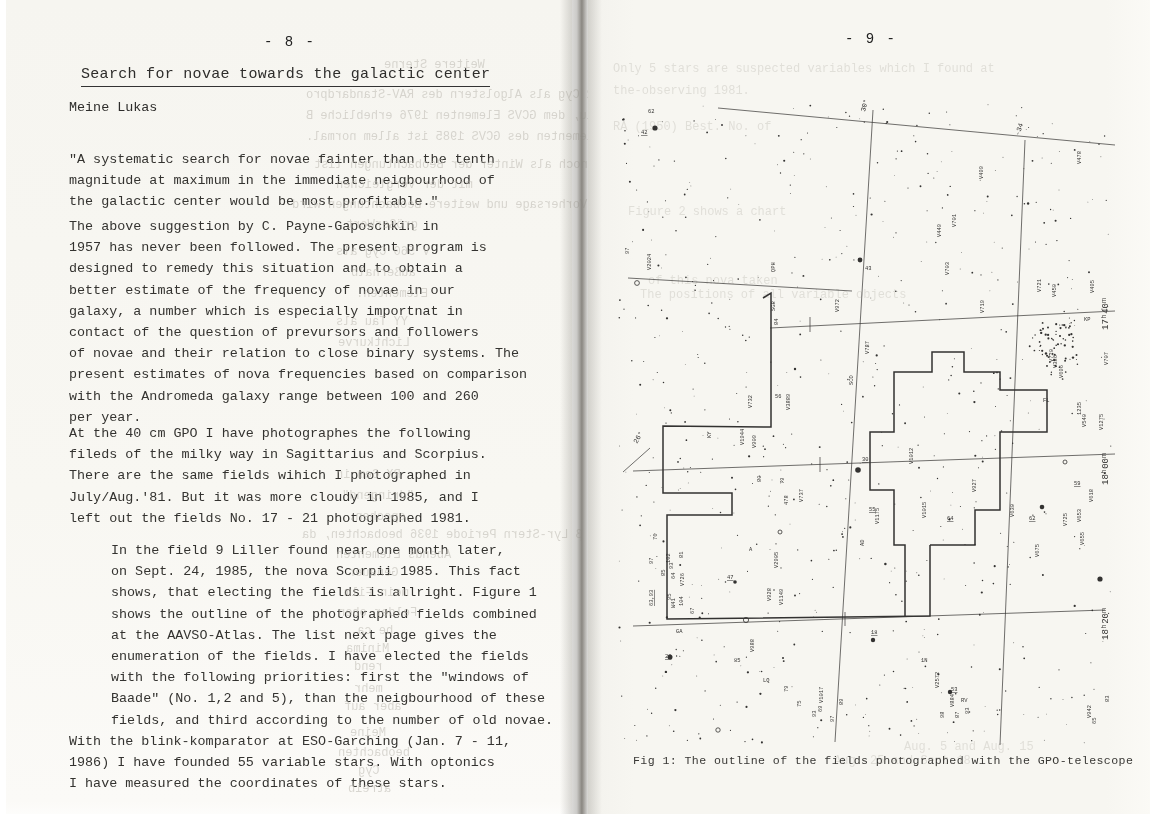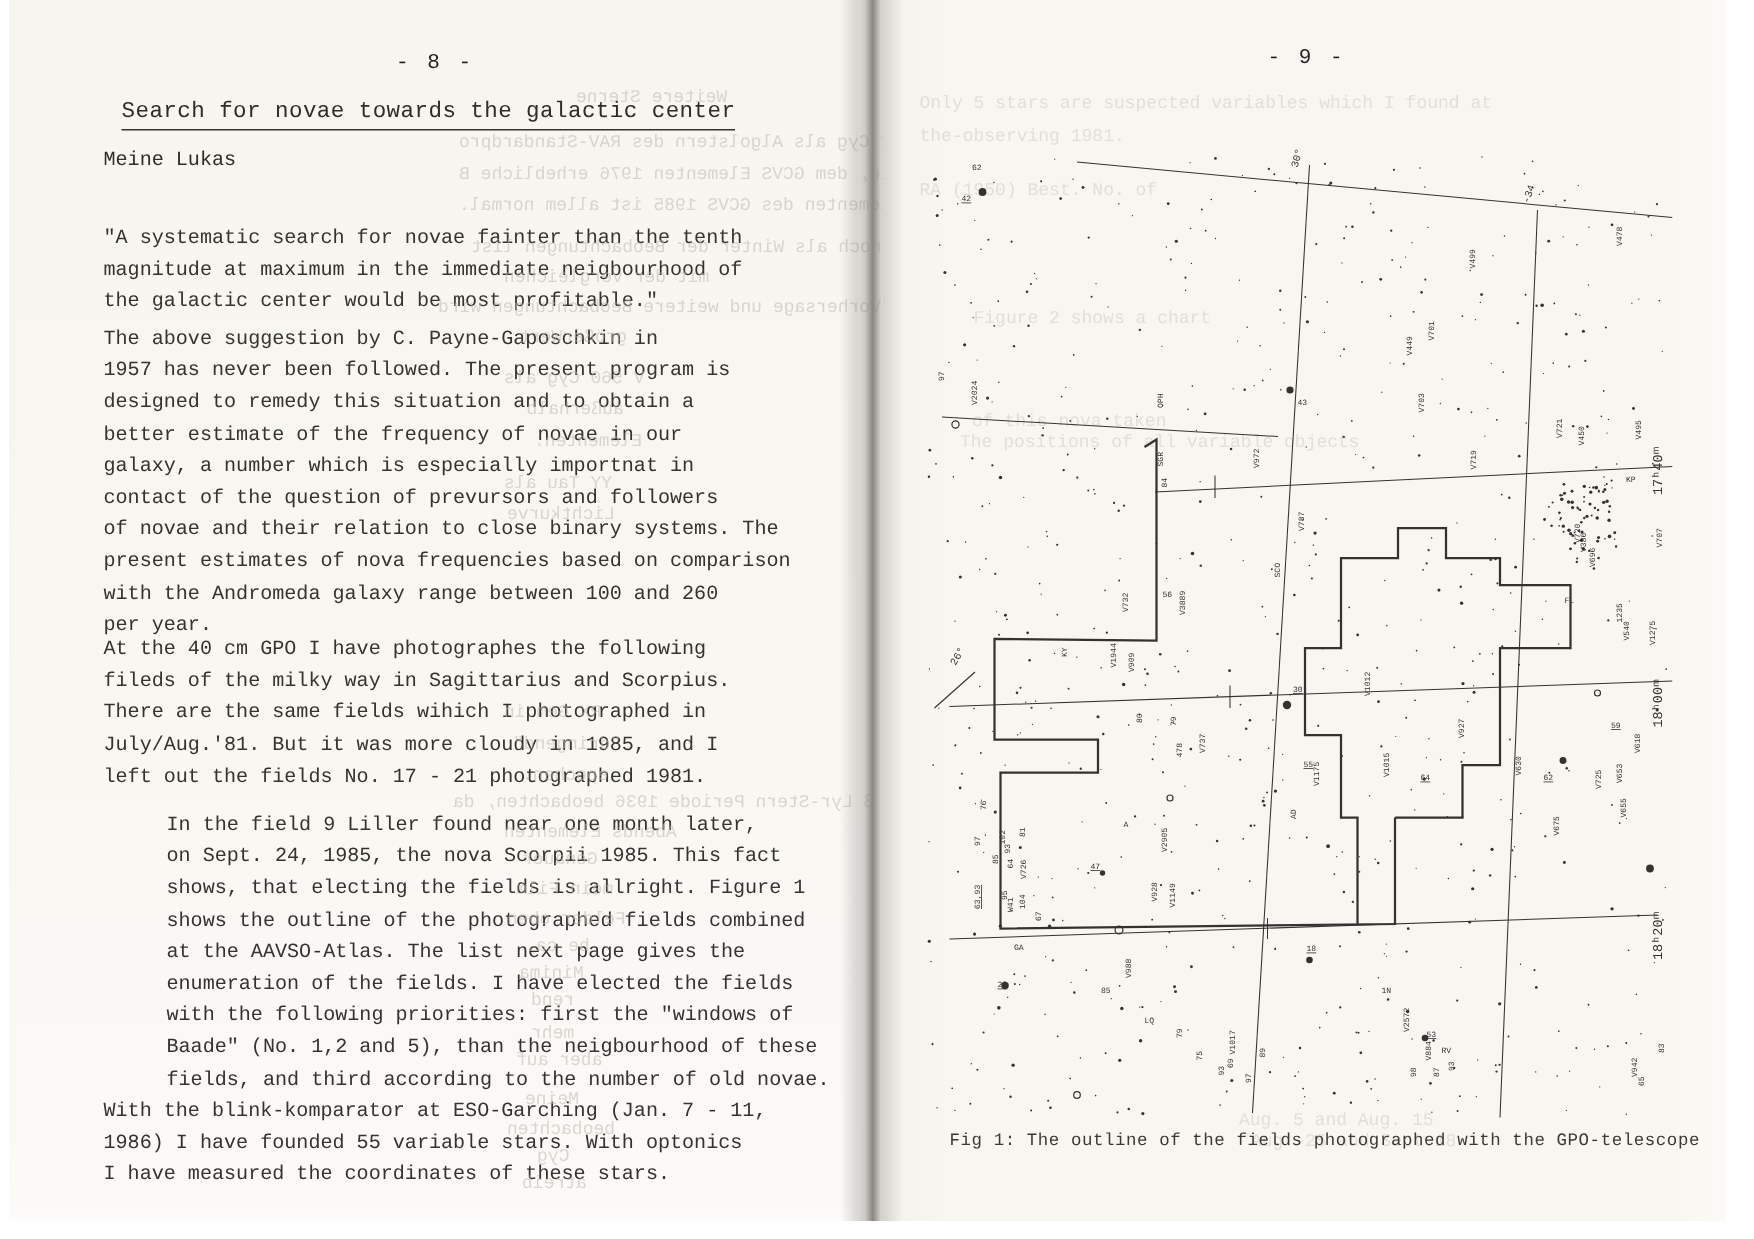--- a/index.html
+++ b/index.html
@@ -101,24 +101,24 @@
 </div>
 
 <div id="right-page" class="page">
   <div class="pgnum" style="left:257px;top:31px;">- 9 -</div>
 </div>
 
 <div id="right-bleed">
     <div class="bleed" style="left: 613px; top: 62px; opacity: 0.38;">Only 5 stars are suspected variables which I found at</div>
     <div class="bleed" style="left: 613px; top: 84px; opacity: 0.38;">the-observing 1981.</div>
     <div class="bleed" style="left: 613px; top: 120px; opacity: 0.38;">RA (1950)        Best.      No. of</div>
-    <div class="bleed" style="left: 649px; top: 205px; opacity: 0.38;">Figure 2 shows a chart</div>
+    <div class="bleed" style="left: 628px; top: 205px; opacity: 0.38;">Figure 2 shows a chart</div>
     <div class="bleed" style="left: 648px; top: 226px; opacity: 0.38; margin-top: 48px;">of this nova taken</div>
     <div class="bleed" style="left: 640px; top: 288px; opacity: 0.38;">The positions of all variable objects</div>
-    <div class="bleed" style="left: 826px; top: 740px; opacity: 0.38;">Aug. 5 and Aug. 15</div>
+    <div class="bleed" style="left: 904px; top: 740px; opacity: 0.38;">Aug. 5 and Aug. 15</div>
     <div class="bleed" style="left: 834px; top: 754px; opacity: 0.38;">Aug. 25 and Sept.18</div>
   </div>
 
 <div id="chart-wrap">
   <svg id="chart-svg" viewBox="0 0 500 656">
     <g id="g-stars">
         <circle cx="9.8" cy="51.7" r="1.01" fill="#333231"></circle>
         <circle cx="260.6" cy="271.5" r="0.50" fill="#333231"></circle>
         <circle cx="276.2" cy="479.1" r="0.44" fill="#333231"></circle>
         <circle cx="379.9" cy="343.8" r="0.47" fill="#333231"></circle>

